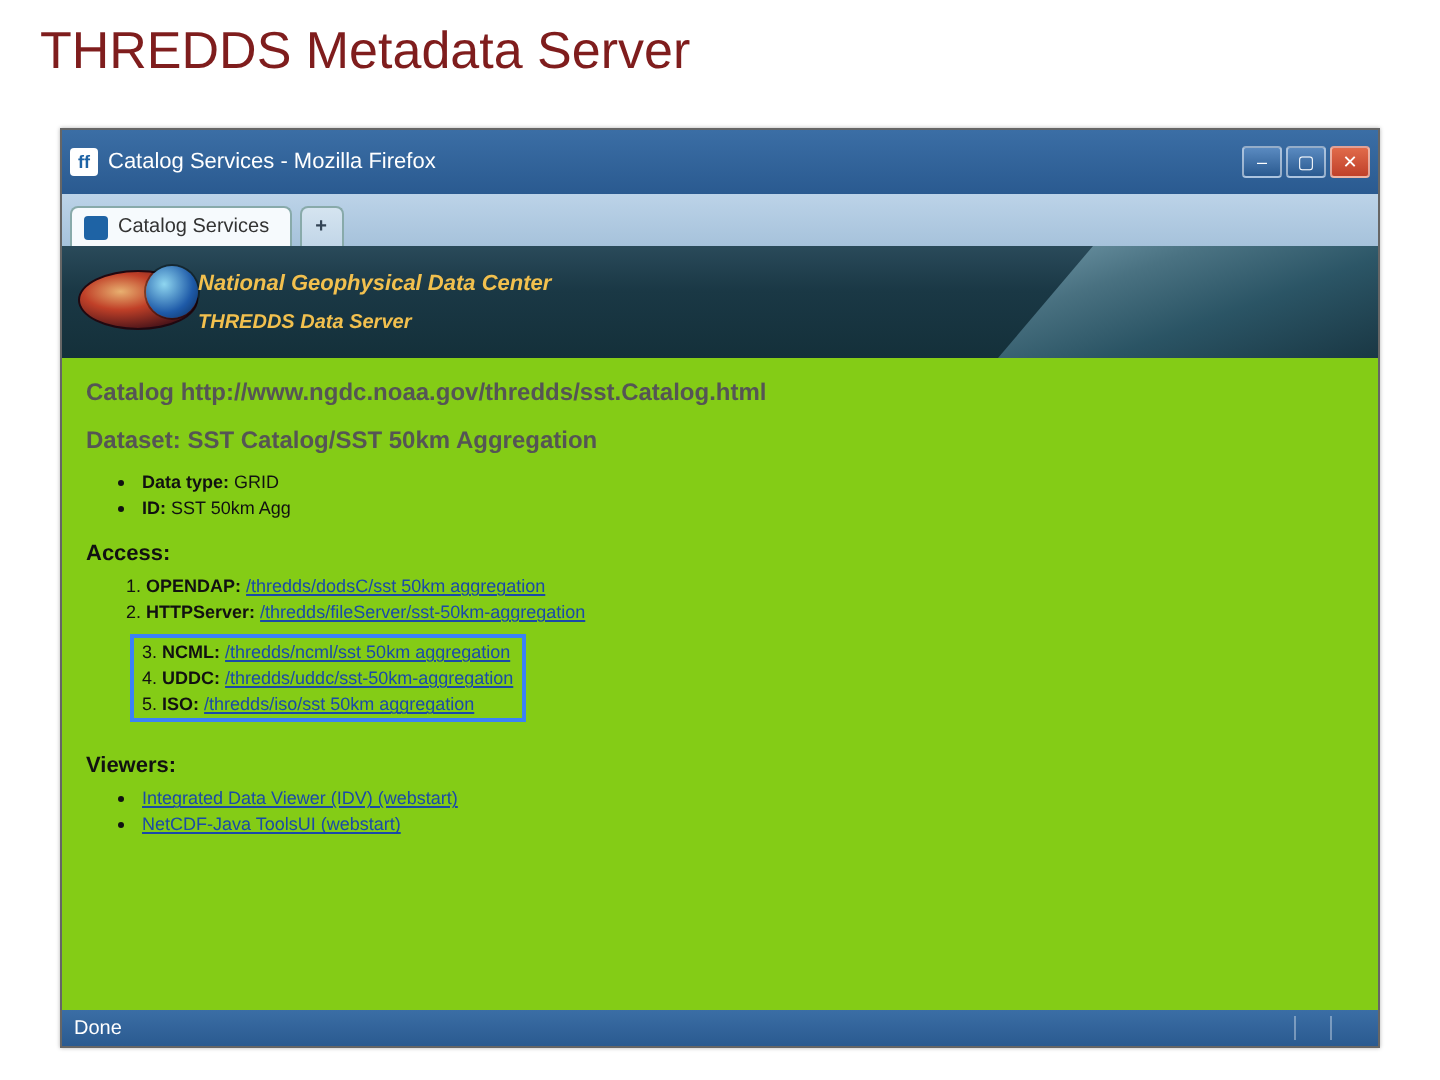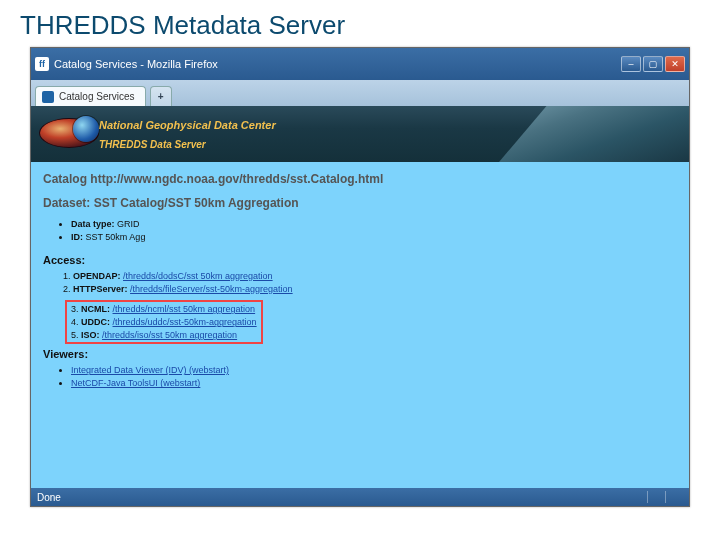--- a/index.html
+++ b/index.html
@@ -6,22 +6,22 @@
   body {
     width: 720px;
     height: 540px;
     background: white;
     font-family: Arial, Helvetica, sans-serif;
     overflow: hidden;
   }
   .slide-title {
     font-size: 26px;
     font-weight: normal;
-    padding: 10px 20px 6px 20px;
-    color: #0c4a6e;
+    padding: 10px 20px 23px 20px;
+    color: #7f1d1d;
   }
   .browser-frame {
     margin: 0 auto;
     width: 660px;
     height: 460px;
     border: 1px solid #666;
     background: #fff;
     display: flex;
     flex-direction: column;
     box-shadow: 0 0 2px rgba(0,0,0,.3);
@@ -115,35 +115,35 @@
   }
   .globe .earth{
     position:absolute; left:34px; top:0; width:26px; height:26px; border-radius:50%;
     background: radial-gradient(circle at 35% 35%, #8fd6f0 0%, #1e5aa8 60%, #0a2a55 100%);
     box-shadow: 0 0 0 1px rgba(0,0,0,.4);
   }
   .banner-text { z-index:1; }
   .banner-line1 { color: #f2c04e; font-size: 11px; font-weight: bold; margin-bottom: 8px; font-style:italic; }
   .banner-line2 { color: #f2c04e; font-size: 10px; font-weight: bold; font-style:italic;}
   .page {
-    flex:1; background:#7dd3fc; padding: 10px 12px 8px 12px;
+    flex:1; background:#84cc16; padding: 10px 12px 8px 12px;
     font-size: 10px; color:#333; overflow:hidden;
   }
   .page h2 { font-size: 12px; font-weight: bold; color:#555; margin-bottom: 10px;}
   .page h2 .url { color:#555; font-weight:bold; }
   .page h3.dataset { font-size: 12px; color:#555; margin-bottom: 8px; }
   .page ul, .page ol { margin: 4px 0 10px 28px; }
   .page li { font-size: 9px; line-height: 1.45; color:#111;}
   .page .lbl { font-weight:bold; color:#111; }
   .page .lnk { color:#1a4aa8; text-decoration: underline; }
   .section-title { font-size: 11px; font-weight:bold; margin-top:4px; margin-bottom:2px; color:#111;}
   .highlight-block{
-    border: 2px solid #ef4444;
+    border: 2px solid #3b82f6;
     padding: 1px 4px 0 4px;
-    margin: 0 0 4px 22px;
+    margin: 0 0 16px 22px;
     width: fit-content;
   }
   .highlight-block li{ list-style-position: inside; margin-left: 0;}
   ol.access { list-style: decimal; margin-left: 30px; margin-bottom: 4px;}
   ol.access-inner { list-style: decimal; margin:0; padding:0;}
   .statusbar {
     height: 18px;
     background: linear-gradient(#3b6ea5, #2a5a90);
     color: white; font-size: 10px;
     display:flex; align-items:center; padding: 0 6px;

